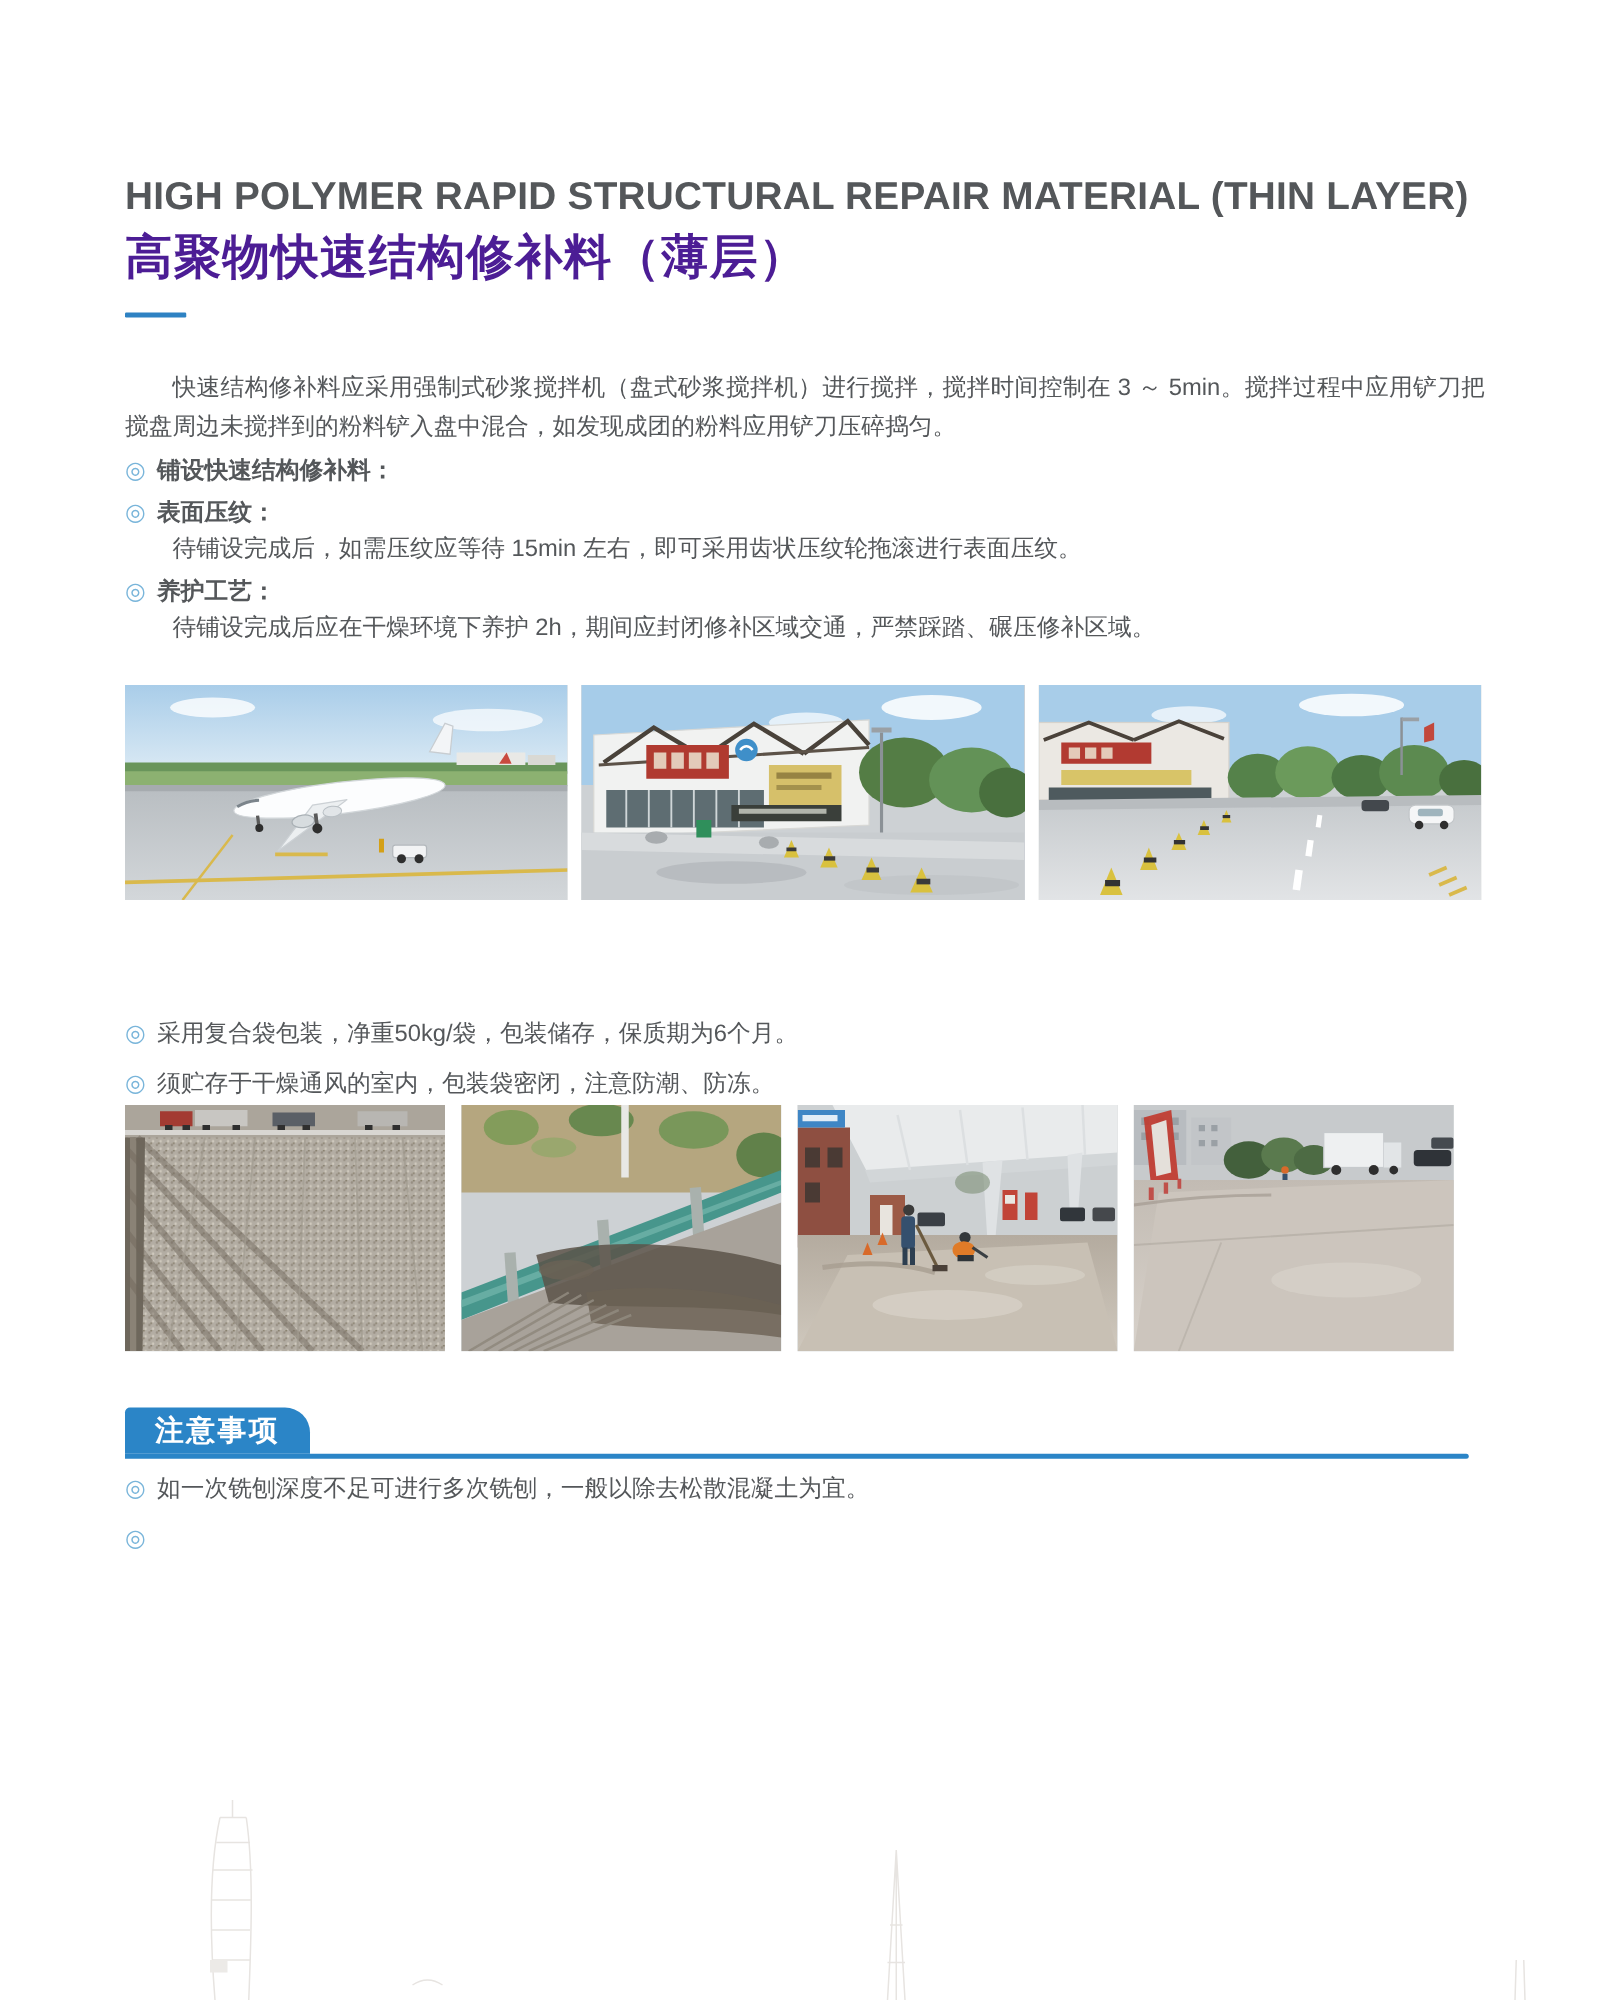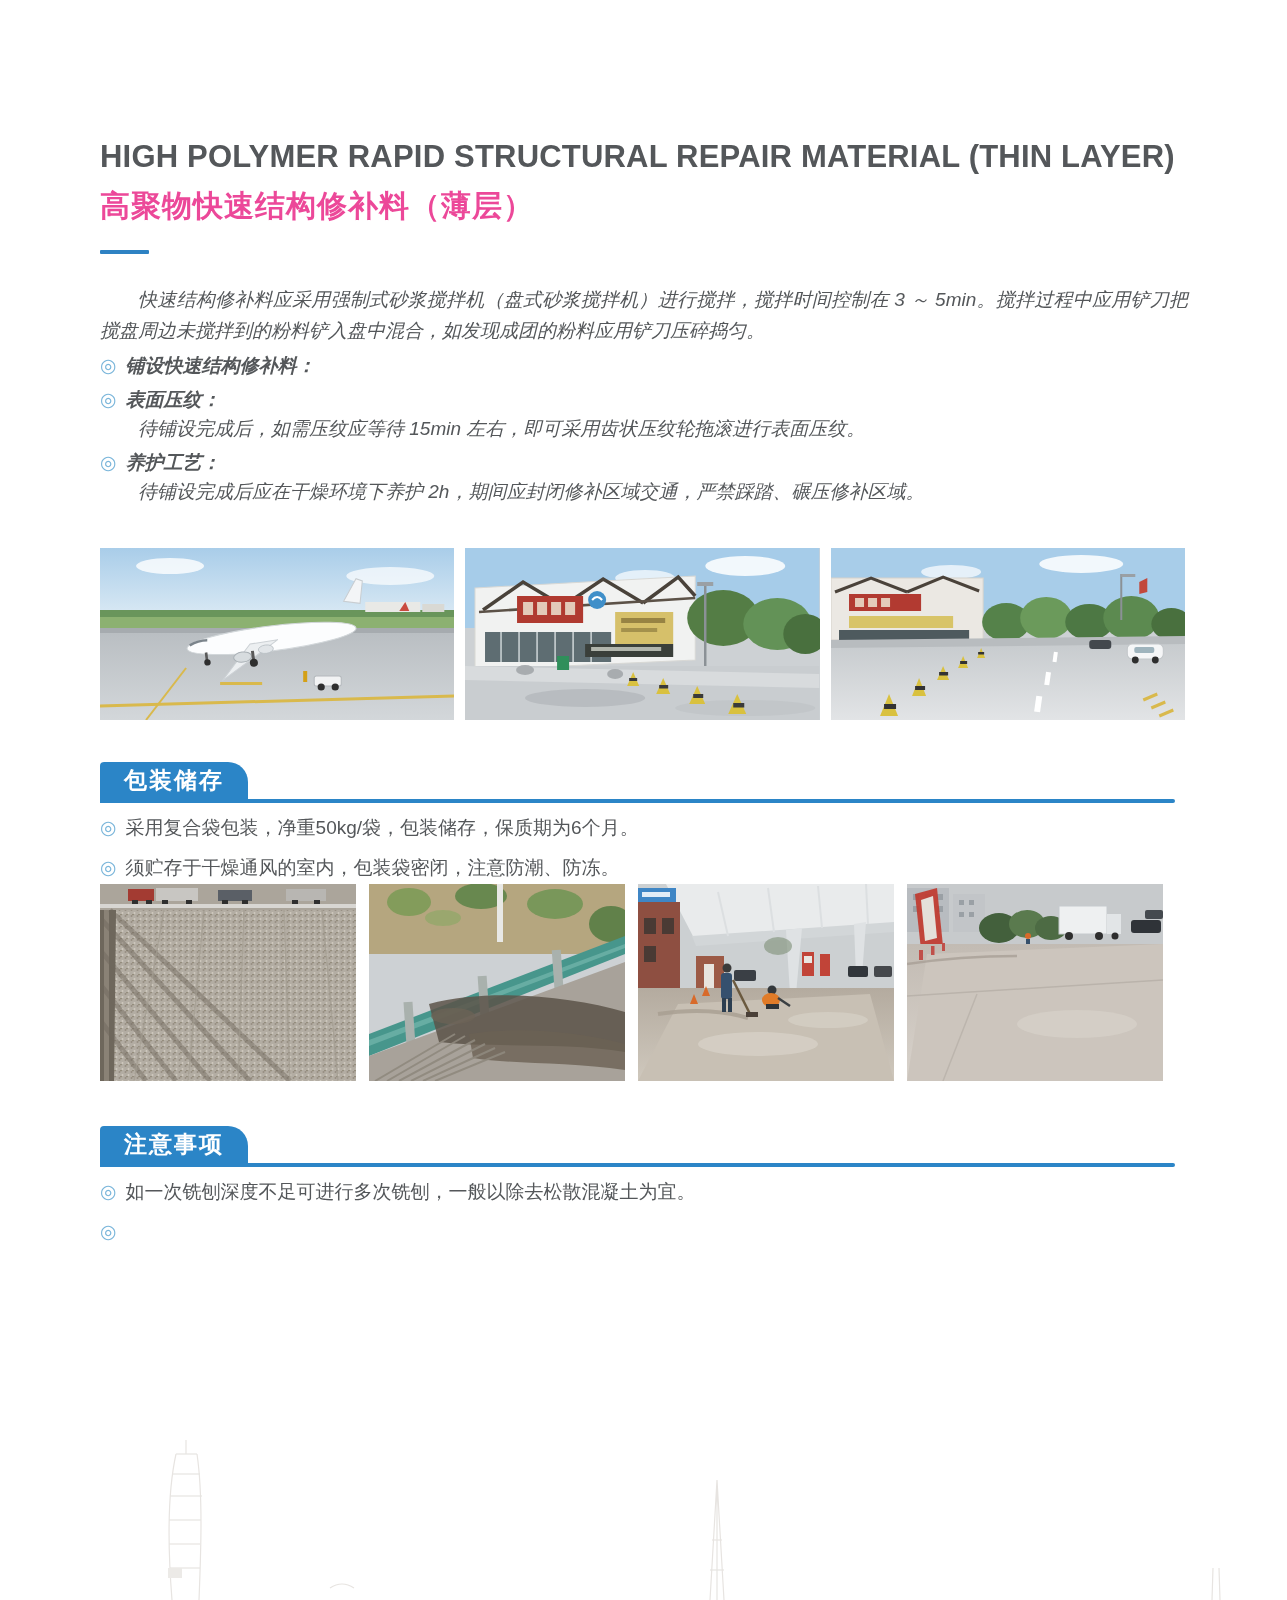--- a/index.html
+++ b/index.html
@@ -2,25 +2,25 @@
 <html><head>
 <meta charset="utf-8">
 <style>
   html,body{margin:0;padding:0;background:#ffffff;}
   .page{position:relative;width:1287px;height:1600px;background:#fff;overflow:hidden;
         font-family:"Liberation Sans","DejaVu Sans",sans-serif;color:#54575a;}
 
   
   .title-block{position:absolute;left:100px;top:140px;}
   .title-en{font-size:31px;font-weight:700;color:#54575a;line-height:34px;letter-spacing:.2px;}
-  .title-cn{font-size:30px;font-weight:700;color:#ec4899;line-height:40px;margin-top:12px;letter-spacing:1px;}
+  .title-cn{font-size:38px;font-weight:700;color:#4c1d95;line-height:40px;margin-top:12px;letter-spacing:1px;}
   .title-rule{width:49px;height:4px;background:#2e82c3;margin-top:24px;border-radius:1px;}
 
   
-  .text-col{position:absolute;left:100px;top:284px;width:1088px;font-size:19px;font-style:italic;}
+  .text-col{position:absolute;left:100px;top:295px;width:1088px;font-size:19px;}
   .intro{margin:0;text-indent:2em;text-align:justify;line-height:31px;}
   .proc-item{margin-top:5px;}
   .proc-head{display:flex;align-items:baseline;line-height:29px;font-weight:700;color:#54575a;}
   .bullet{color:#79b5da;font-weight:400;margin-right:9px;font-size:19px;flex:0 0 auto;}
   .proc-body{padding-left:38px;line-height:29px;font-weight:400;}
 
   
   .photos{position:absolute;display:flex;}
   .photos-row1{left:100px;top:548px;width:1085px;height:172px;gap:11px;}
   .photos-row2{left:100px;top:884px;width:1063px;height:197px;gap:13px;}
@@ -236,24 +236,20 @@
         <rect x="258" y="92" width="22" height="9" rx="3" fill="#43484d"></rect>
         <g stroke="#d9b94c" stroke-width="3">
           <line x1="312" y1="152" x2="326" y2="146"></line>
           <line x1="320" y1="160" x2="334" y2="154"></line>
           <line x1="328" y1="168" x2="342" y2="162"></line>
         </g>
       </svg>
     </div>
   </div>
 
-  <div class="section-header sec1">
-    <div class="sec-tab">包装储存</div>
-    <div class="sec-rule"></div>
-  </div>
 
   <div class="sec-bullets sb1">
     <div class="b-row">
       <span class="bullet">◎</span>
       <span>采用复合袋包装，净重50kg/袋，包装储存，保质期为6个月。</span>
     </div>
     <div class="b-row">
       <span class="bullet">◎</span>
       <span>须贮存于干燥通风的室内，包装袋密闭，注意防潮、防冻。</span>
     </div>

